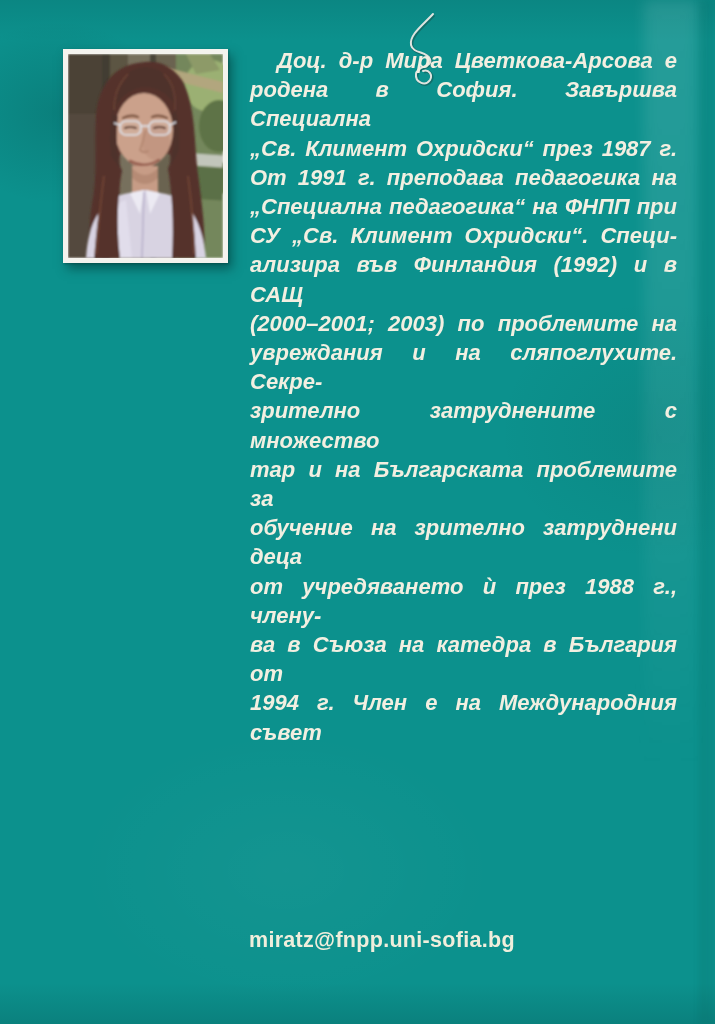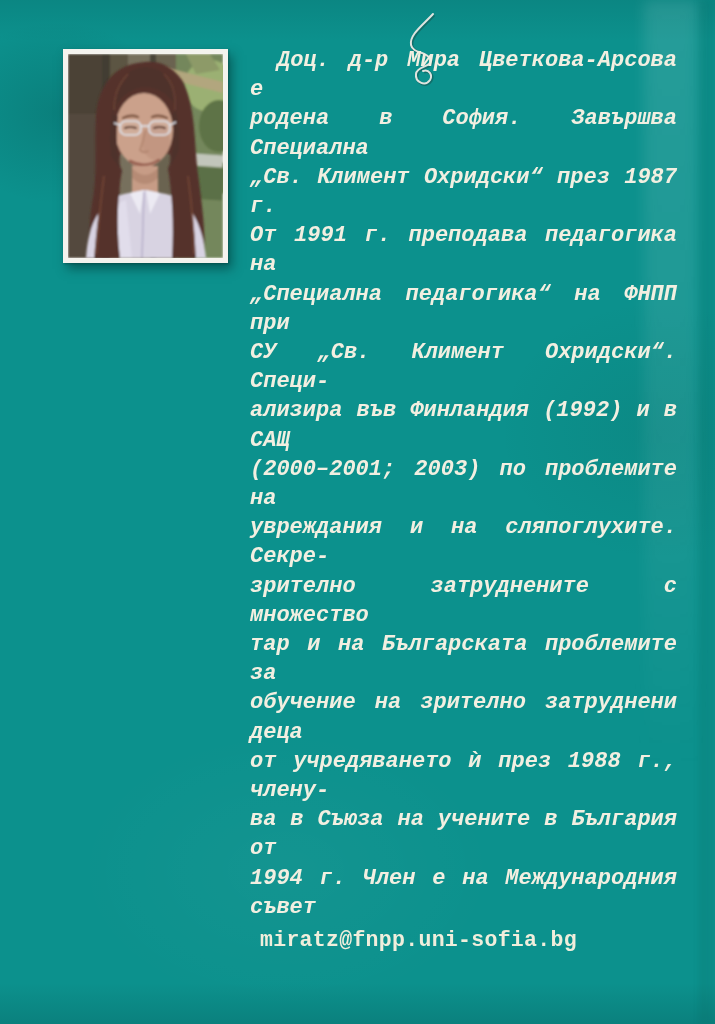--- a/index.html
+++ b/index.html
@@ -4,21 +4,21 @@
 <style>
   html,body { margin:0; padding:0; background:#222; }
   .page {
     position:relative; width:715px; height:1024px; overflow:hidden;
     background-color:#0C918D;
     background-image:
       radial-gradient(160px 130px at 8% 11%, rgba(4,58,56,0.20), transparent 70%),
       radial-gradient(220px 180px at 92% 42%, rgba(8,70,60,0.10), transparent 72%),
       radial-gradient(300px 200px at 40% 85%, rgba(255,255,255,0.03), transparent 70%),
       linear-gradient(180deg, rgba(0,40,40,0.10) 0%, rgba(0,0,0,0) 4%, rgba(0,0,0,0) 96%, rgba(0,30,30,0.14) 100%);
-    font-family:Liberation Mono, monospace;
+    font-family:Liberation Sans, sans-serif;
   }
   .band-right {
     position:absolute; left:644px; top:0; width:54px; height:770px;
     background:linear-gradient(180deg, rgba(255,255,255,0.11), rgba(255,255,255,0.06) 65%, rgba(255,255,255,0));
     filter:blur(7px); pointer-events:none;
   }
   .edge-right {
     position:absolute; left:699px; top:0; width:16px; height:1024px;
     background:linear-gradient(90deg, rgba(0,55,45,0.10), rgba(0,40,35,0.04));
     filter:blur(3px); pointer-events:none;
@@ -31,21 +31,21 @@
   .photo svg { display:block; width:155px; height:204px; filter:blur(0.4px) saturate(0.95); }
   .squiggle { position:absolute; left:398px; top:10px; width:56px; height:84px; pointer-events:none; }
   .bio {
     position:absolute; left:250px; top:46px; width:427px;
     color:#F2EFE1; font-size:22px; font-weight:bold; font-style:italic;
     line-height:29.2px;
   }
   .line { text-align:justify; text-align-last:justify; white-space:normal; }
   .line.first { text-indent:27px; }
   .email {
-    position:absolute; left:260px; top:928px;
+    position:absolute; left:249px; top:928px;
     color:#F0EEDC; font-size:21.5px; font-weight:bold; font-style:normal;
     letter-spacing:0.3px;
     text-align:center;
   }
 </style>
 </head>
 <body>
 
 <div class="page">
 
@@ -130,20 +130,20 @@
         <div class="line">От 1991 г. преподава педагогика на</div>
         <div class="line">„Специална педагогика“ на ФНПП при</div>
         <div class="line">СУ „Св. Климент Охридски“. Специ-</div>
         <div class="line">ализира във Финландия (1992) и в САЩ</div>
         <div class="line">(2000–2001; 2003) по проблемите на</div>
         <div class="line">увреждания и на сляпоглухите. Секре-</div>
         <div class="line">зрително затруднените с множество</div>
         <div class="line">тар и на Българската проблемите за</div>
         <div class="line">обучение на зрително затруднени деца</div>
         <div class="line">от учредяването ѝ през 1988 г., члену-</div>
-        <div class="line">ва в Съюза на учените в България от</div>
+        <div class="line">ва в Съюза на катедра в България от</div>
         <div class="line">1994 г. Член е на Международния съвет</div>
       </div>
     </div>
 
   <div class="email">miratz@fnpp.uni-sofia.bg</div>
 
 </div>
 
 </body></html>

